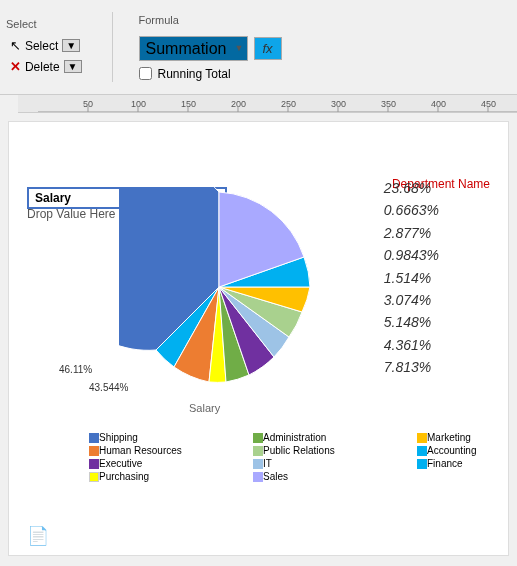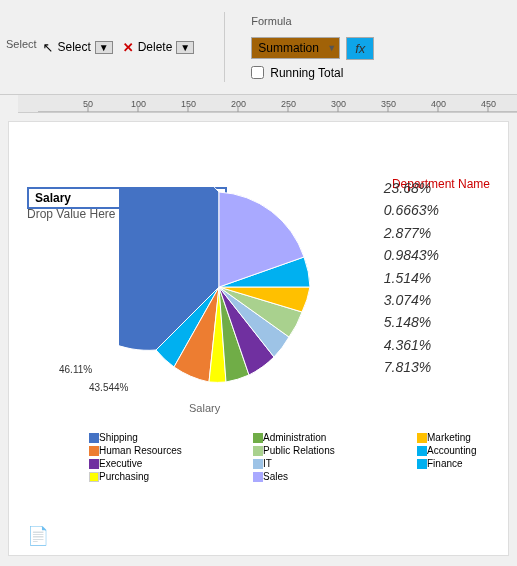--- a/index.html
+++ b/index.html
@@ -10,21 +10,21 @@
       border-bottom: 1px solid #ccc;
       display: flex;
       align-items: center;
       padding: 4px 6px;
       gap: 20px;
       height: 95px;
     }
 
     .toolbar-section {
       display: flex;
-      flex-direction: row;
+      flex-direction: column;
       gap: 2px;
     }
 
     .toolbar-label {
       font-size: 11px;
       color: #555;
       margin-bottom: 4px;
     }
 
     .toolbar-btn {
@@ -56,23 +56,23 @@
     }
 
     .formula-row {
       display: flex;
       align-items: center;
       gap: 6px;
     }
 
     .formula-select {
       border: 1px solid #aaa;
-      background: #a16207;
+      background: #0369a1;
       padding: 3px 20px 3px 6px;
-      font-size: 12px;
+      font-size: 16px;
       appearance: none;
       -webkit-appearance: none;
       cursor: pointer;
       position: relative;
     }
 
     .formula-select-wrapper {
       position: relative;
       display: inline-block;
     }

